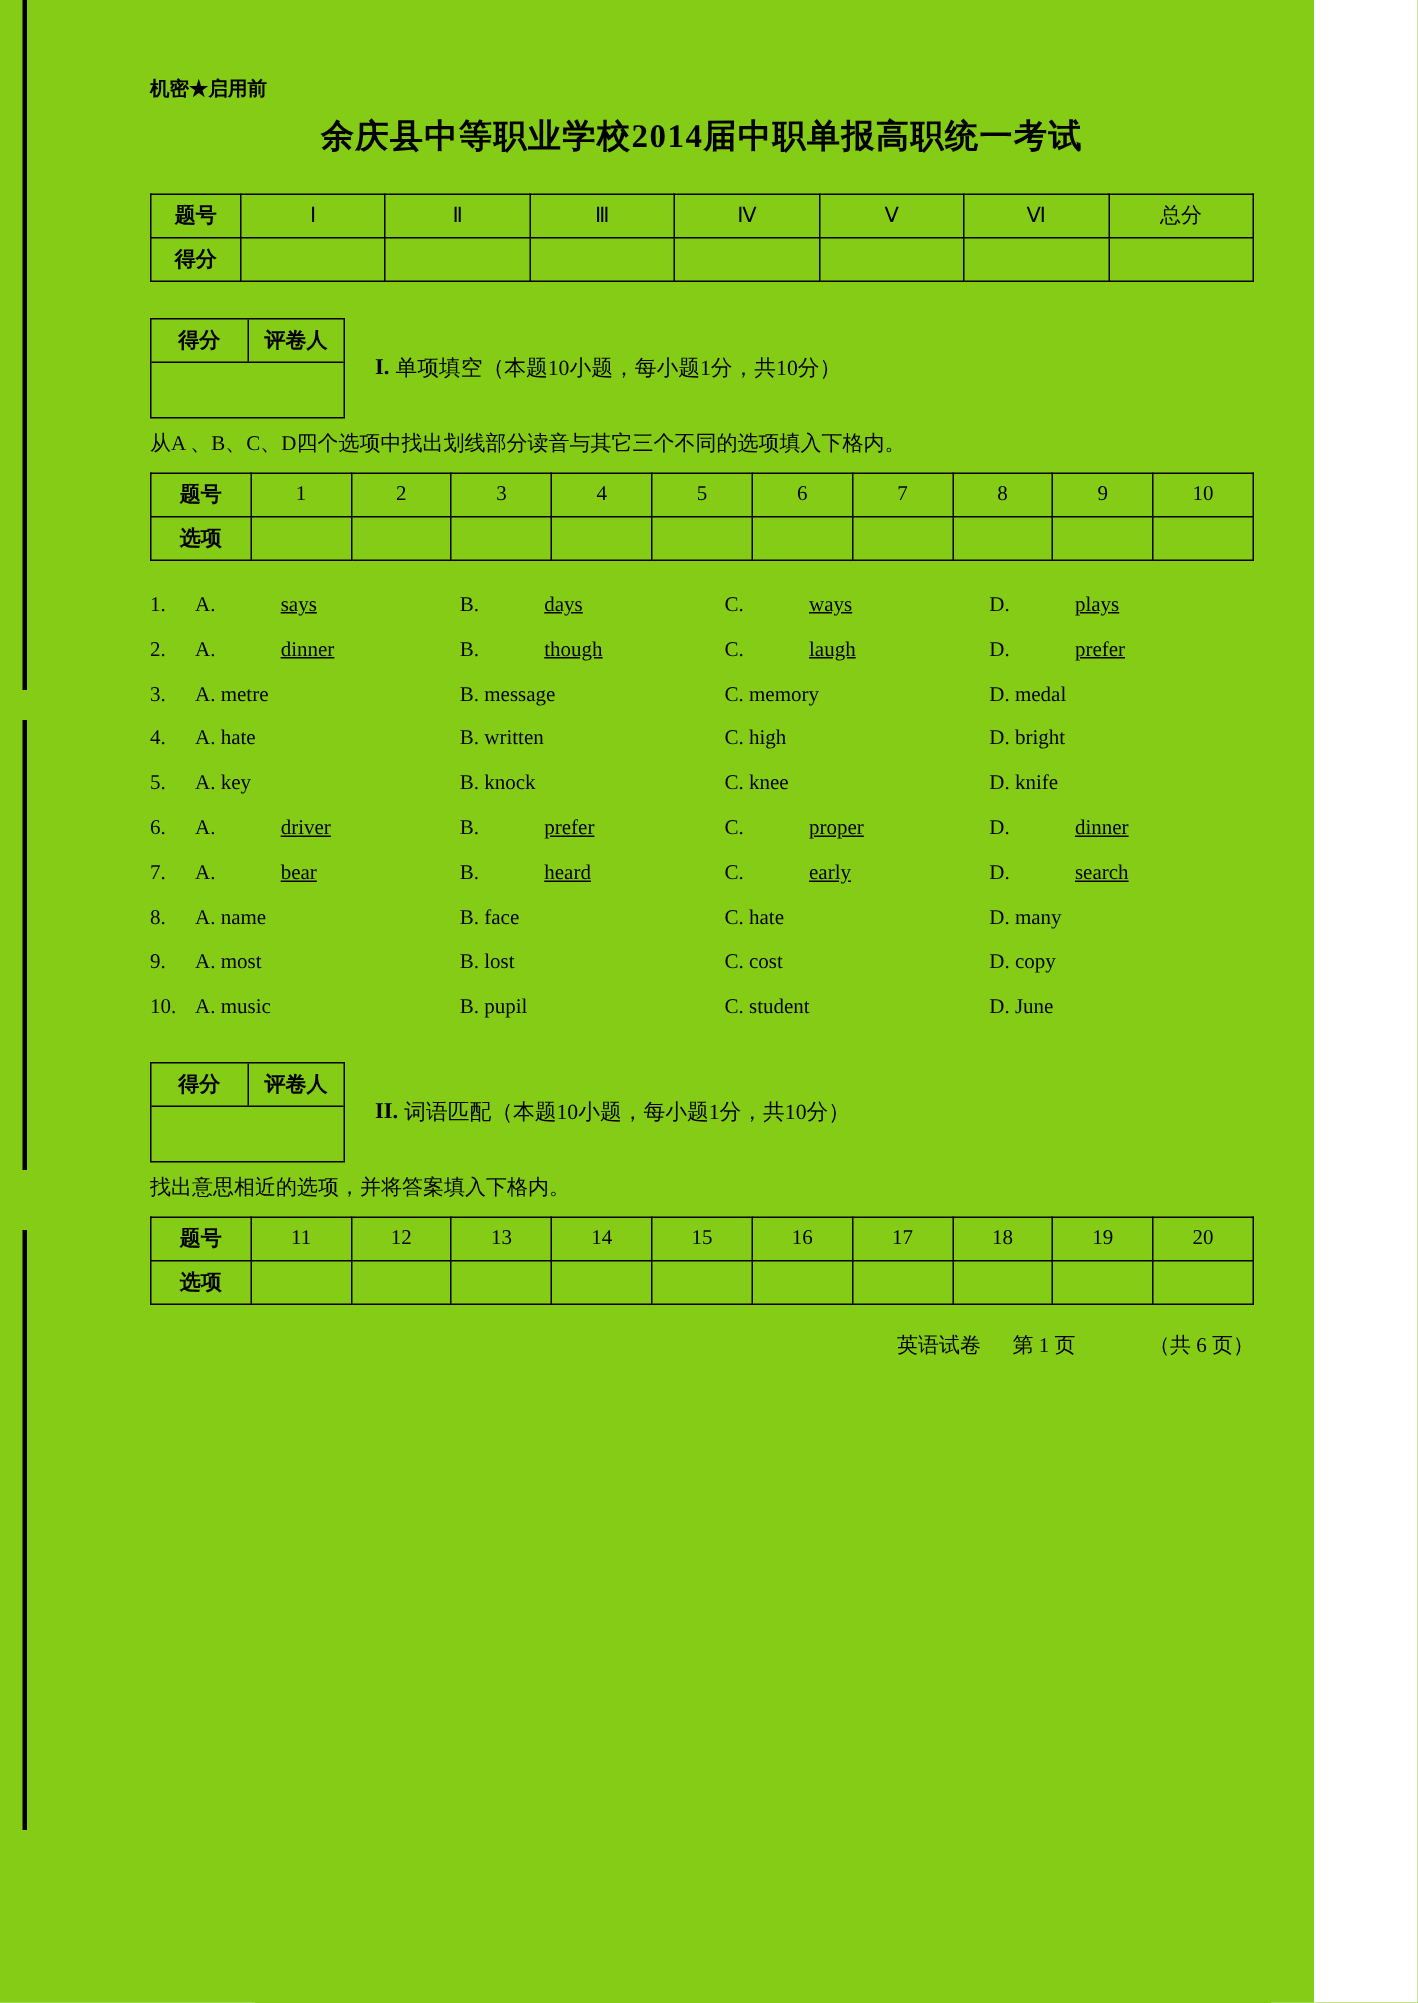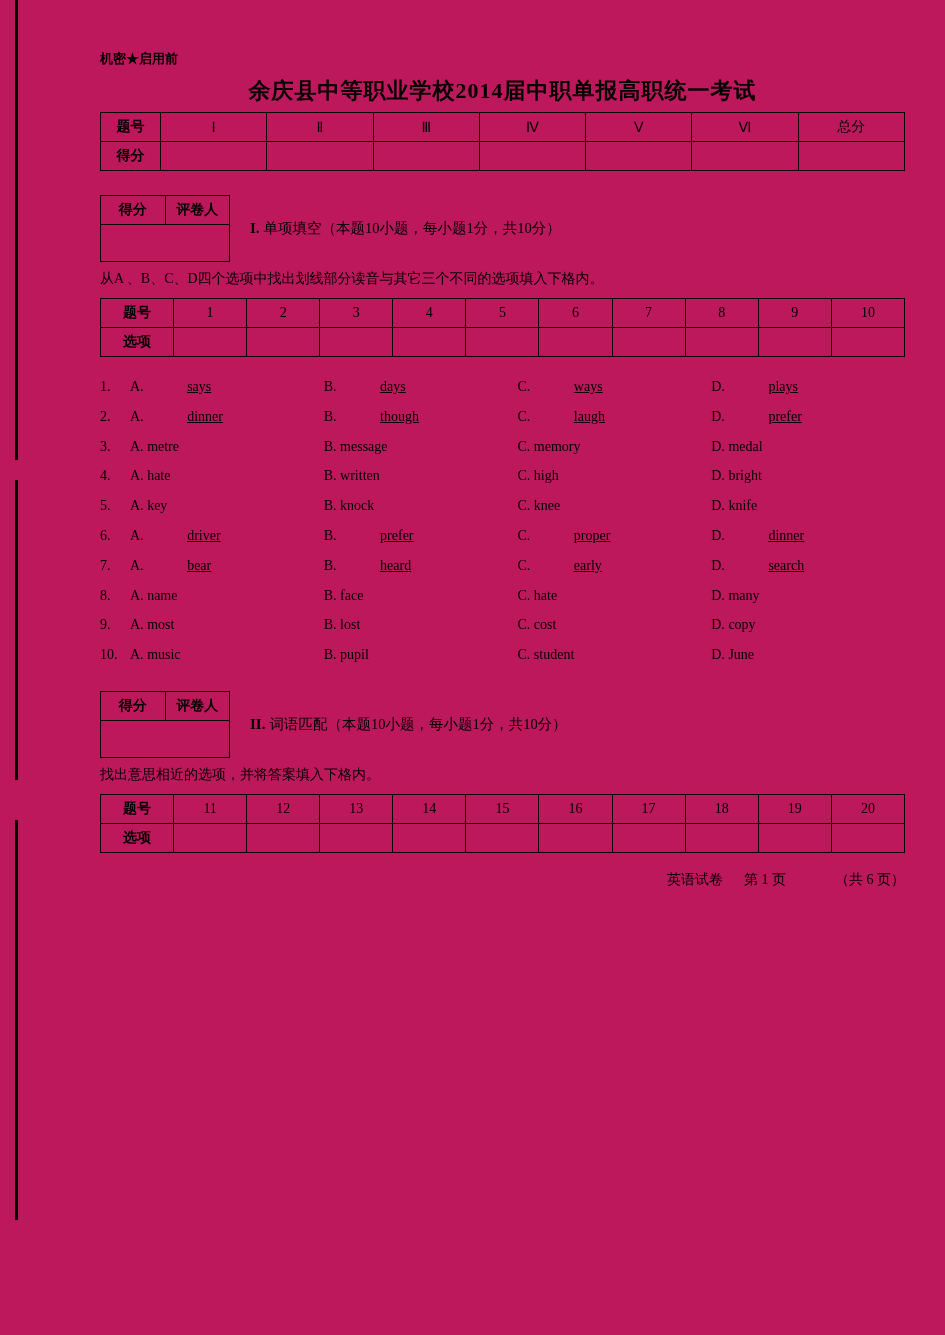--- a/index.html
+++ b/index.html
@@ -7,23 +7,23 @@
       background: #fff;
       font-family: "SimSun", "宋体", serif;
       font-size: 14px;
       color: #000;
       width: 945px;
       min-height: 1335px;
       position: relative;
     }
 
     .page {
-      width: 945px;
+      width: 876px;
       min-height: 1335px;
-      background: #be185d;
+      background: #84cc16;
       position: relative;
       padding: 0;
     }
 
     
     .left-border-top {
       position: absolute;
       left: 0;
       top: 0;
       width: 18px;
@@ -56,21 +56,21 @@
     .secret-label {
       font-size: 13px;
       font-weight: bold;
       margin-bottom: 8px;
     }
 
     .main-title {
       text-align: center;
       font-size: 22px;
       font-weight: bold;
-      margin-bottom: 6px;
+      margin-bottom: 23px;
       letter-spacing: 1px;
     }
 
     .seat-and-subtitle {
       display: flex;
       align-items: center;
       margin-bottom: 16px;
     }
 
     .seat-box {

